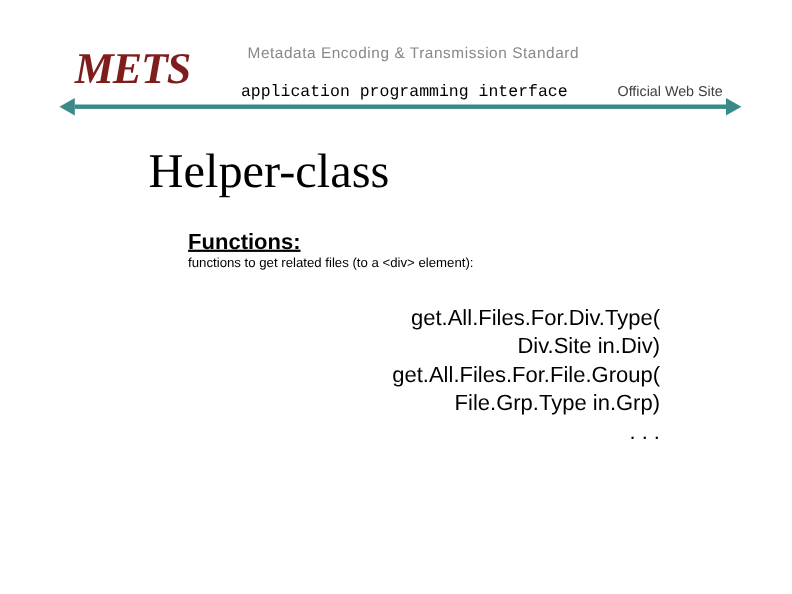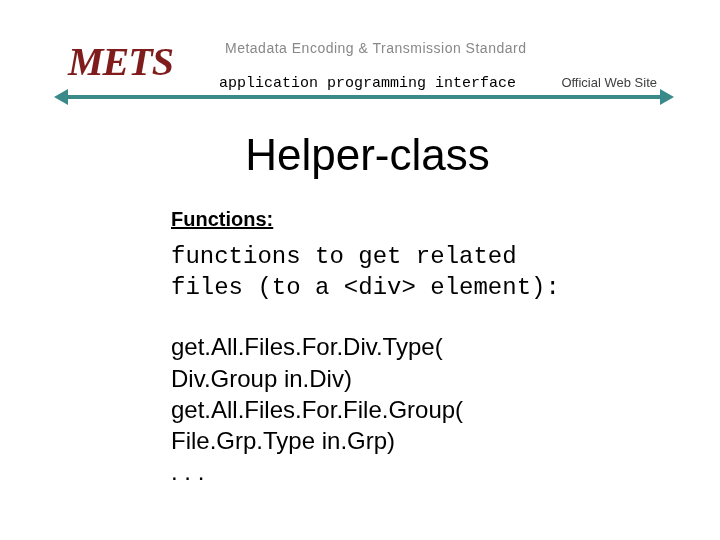--- a/index.html
+++ b/index.html
@@ -80,44 +80,42 @@
     background: #fff;
     padding: 0 3px;
     z-index: 2;
   }
   .content {
     padding-left: 135px;
     padding-right: 120px;
     padding-top: 30px;
   }
   .title {
-    font-family: Liberation Sans, sans-serif;
+    font-family: Liberation Serif, serif;
     font-size: 44px;
     font-weight: normal;
     margin-bottom: 28px;
-    text-align: center;
   }
   .body {
     padding-left: 36px;
   }
   .section-label {
     font-size: 20px;
     font-weight: bold;
     text-decoration: underline;
-    margin-bottom: 10px;
   }
   .desc {
-    font-size: 24px;
+    font-size: 12px;
     line-height: 1.3;
     margin-bottom: 28px;
-    font-family: Liberation Mono, monospace;
   }
   .code-lines {
-    font-size: 24px;
+    font-size: 20px;
     line-height: 1.3;
+    text-align: right;
   }
   .code-line { display: block; }
 </style>
 </head>
 <body>
 
 <div class="header">
   <div class="logo">METS</div>
   <div class="logo-sub">Metadata Encoding &amp; Transmission Standard</div>
   <div class="api-label">application programming interface</div>
@@ -125,19 +123,19 @@
   <div class="arrow-line"></div>
 </div>
 
 <div class="content">
   <h1 class="title">Helper-class</h1>
   <div class="body">
     <div class="section-label">Functions:</div>
     <div class="desc">functions to get related files (to a &lt;div&gt; element):</div>
     <div class="code-lines">
       <span class="code-line">get.All.Files.For.Div.Type(</span>
-      <span class="code-line">Div.Group in.Div)</span>
+      <span class="code-line">Div.Site in.Div)</span>
       <span class="code-line">get.All.Files.For.File.Group(</span>
       <span class="code-line">File.Grp.Type in.Grp)</span>
       <span class="code-line">. . .</span>
     </div>
   </div>
 </div>
 
 </body></html>

